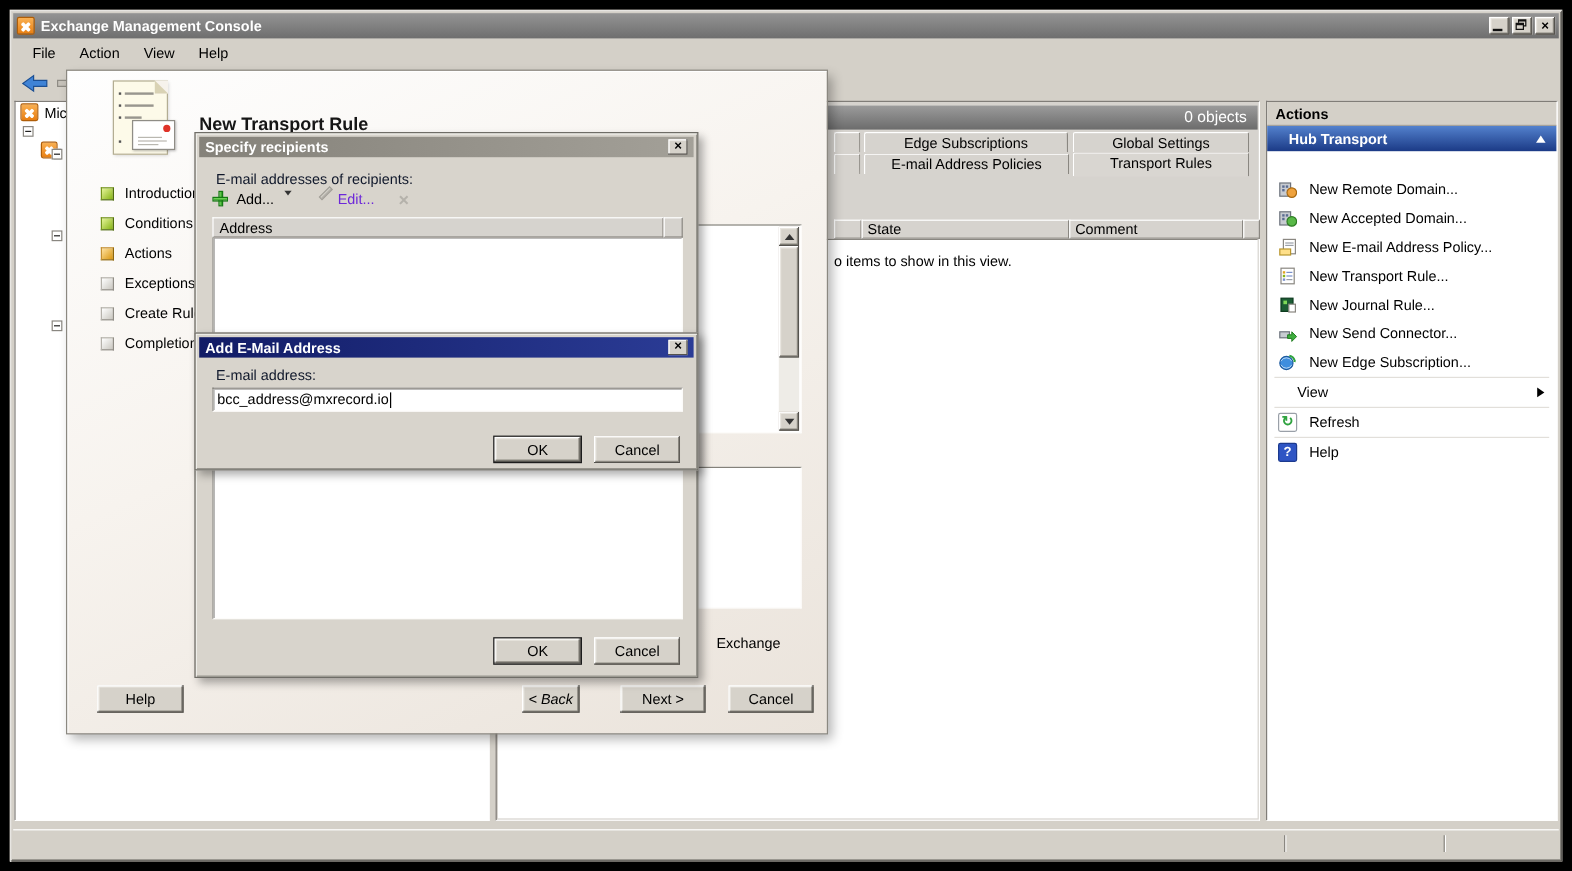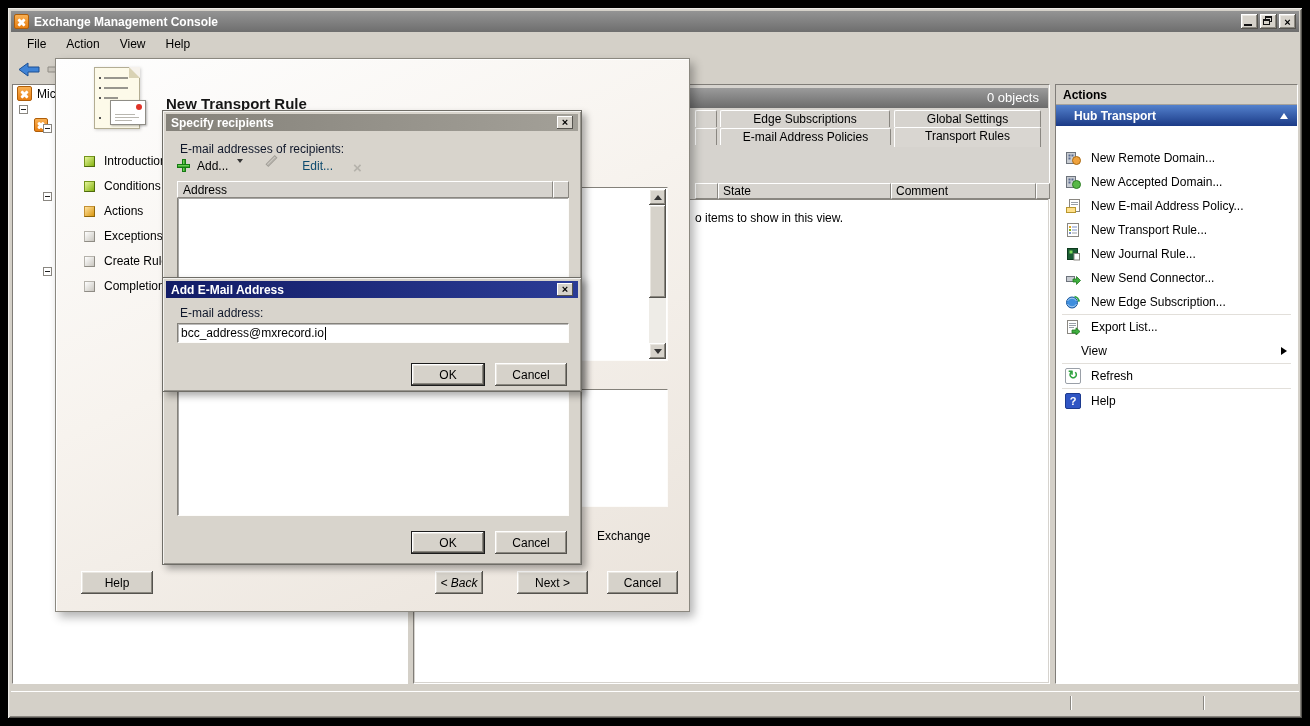--- a/index.html
+++ b/index.html
@@ -286,30 +286,20 @@
           <svg class="ai" viewBox="0 0 16 16">
               <circle cx="7" cy="8.5" r="5.5" fill="#3e8ede" stroke="#1d5a9e"></circle>
               <path d="M2.5 7 a5 5 0 0 1 9 0 M11.5 10 a5 5 0 0 1 -9 0" fill="none" stroke="#bcd8f2" stroke-width="0.8"></path>
               <path d="M9.5 2.5 a6 6 0 0 1 4.5 4.5" fill="none" stroke="#2fa33f" stroke-width="1.6"></path>
               <path d="M14.8 7.8 l-2.3 -0.4 1.8 -1.6 z" fill="#2fa33f"></path>
             </svg>
           <span>New Edge Subscription...</span>
         </div>
         <div class="ap-sep"></div>
         <div class="ap-row">
-          <svg class="ai" viewBox="0 0 16 16">
-              <rect x="2.5" y="1.5" width="10" height="13" fill="#fff" stroke="#8a8781"></rect>
-              <rect x="4" y="4" width="7" height="1" fill="#9aa0a8"></rect>
-              <rect x="4" y="6" width="7" height="1" fill="#9aa0a8"></rect>
-              <rect x="4" y="8" width="5" height="1" fill="#9aa0a8"></rect>
-              <path d="M7 11 h4 v-2.2 l4 3.7 -4 3.7 V14 H7 z" fill="#3fae3f" stroke="#1e7a1e" stroke-width="0.8"></path>
-            </svg>
-          <span>Export List...</span>
-        </div>
-        <div class="ap-row">
           <span class="ai"></span>
           <span style="margin-left:-10px;">View</span>
           <span class="ap-arrow"></span>
         </div>
         <div class="ap-sep"></div>
         <div class="ap-row">
           <span class="ai refresh-ic">↻</span>
           <span>Refresh</span>
         </div>
         <div class="ap-sep"></div>
@@ -401,21 +391,21 @@
   <span class="lbl" style="left:17px;top:31px;">E-mail addresses of recipients:</span>
 
   <div class="abs" style="left:14px;top:48px;height:16px;display:flex;">
     <span style="position:relative;width:15px;height:15px;">
         <span class="plusv"></span>
         <span class="plush"></span>
       </span>
     <span style="font-size:12px;margin-left:5px;">Add...</span>
     <span class="caret-dn" style="margin-left:9px;"></span>
     <span class="pencil" style="margin-left:22px;"></span>
-    <span style="font-size:12px;margin-left:24px;color:#0c4a6e;">Edit...</span>
+    <span style="font-size:12px;margin-left:3px;color:#6d28d9;">Edit...</span>
     <span style="font-size:15px;font-weight:bold;margin-left:20px;color:#b5b2ab;">×</span>
   </div>
 
   <div class="abs" style="left:14px;top:70px;width:392px;height:335px;">
     <div style="display:flex;">
       <div class="sp-lh-cell" style="flex:1;">Address</div>
       <div class="sp-lh-cell" style="width:16px;"></div>
     </div>
     <div class="s3d" style="height:318px;border-top:none;"></div>
   </div>

